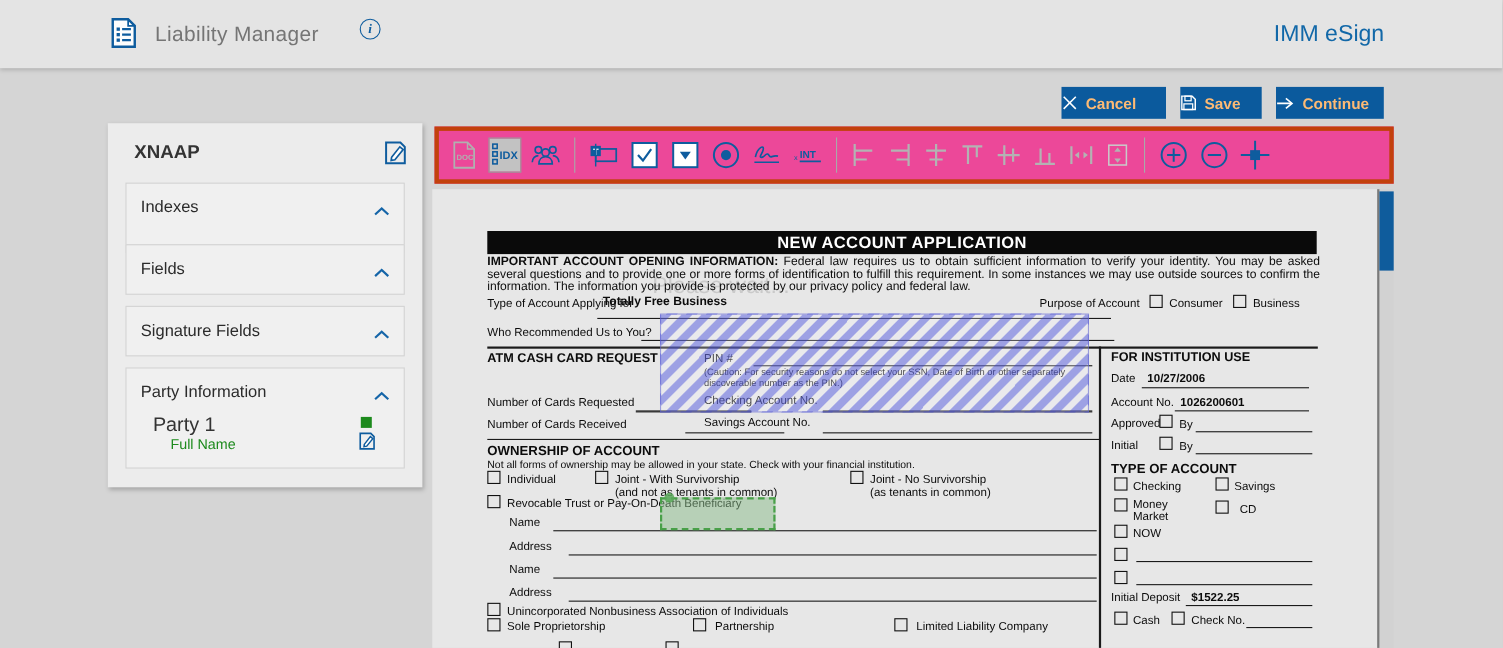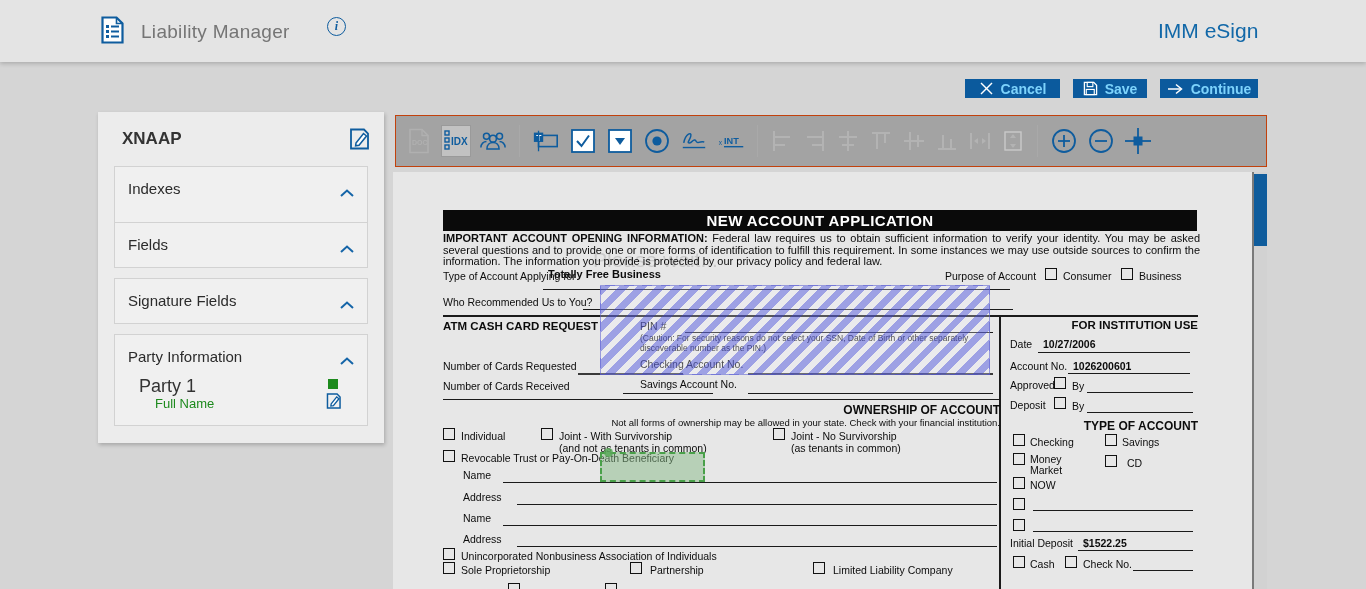--- a/index.html
+++ b/index.html
@@ -7,53 +7,53 @@
   body{font-family:"Liberation Sans",sans-serif;background:#d5d5d5;position:relative;color:#222}
   .abs{position:absolute}
 
   
   .hdr{position:absolute;left:0;top:0;width:1366px;height:62px;background:#e4e4e4;box-shadow:0 2px 4px rgba(0,0,0,.18)}
   .hdr-title{position:absolute;left:141px;top:21px;font-size:19px;color:#757575;letter-spacing:.3px}
   .brand{position:absolute;left:1158px;top:19px;font-size:21px;color:#1268a8}
   .info-ic{position:absolute;left:327px;top:17px;width:19px;height:19px;border:1.6px solid #0e5c9e;border-radius:50%;color:#0e5c9e;font-size:12px;font-style:italic;font-family:"Liberation Serif",serif;text-align:center;line-height:16px;font-weight:bold}
 
   
-  .btn{position:absolute;height:19px;background:#0b5a9d;color:#7dd3fc;font-size:14px;font-weight:bold;display:flex;align-items:center;justify-content:center;gap:7px;cursor:pointer}
+  .btn{position:absolute;height:29px;background:#0b5a9d;color:#fdba74;font-size:14px;font-weight:bold;display:flex;align-items:center;gap:7px;cursor:pointer}
   .btn svg{display:block}
 
   
   .side{position:absolute;left:98px;top:112px;width:286px;height:331px;background:#ececec;box-shadow:1px 2px 4px rgba(0,0,0,.22)}
   .side-title{position:absolute;left:24px;top:17px;font-size:17px;font-weight:bold;color:#333}
   .acc{position:absolute;left:16px;width:254px;background:#f0f0f0;border:1px solid #d2d2d2}
   .acc-label{position:absolute;left:13px;top:13px;font-size:15px;color:#2b2b2b}
   .acc-chev{position:absolute;right:12px;top:17px}
   .party-name{position:absolute;left:24px;top:41px;font-size:18px;color:#333}
   .party-field{position:absolute;left:40px;top:61px;font-size:13px;color:#1d8a1d}
   .grn-sq{position:absolute;left:213px;top:44px;width:10px;height:10px;background:#1d8a1d}
 
   
-  .tbar{position:absolute;left:395px;top:115px;width:872px;height:52px;background:#a3a3a3;border:1px solid #c2410c;display:flex;align-items:center;padding:0 9px;gap:9px}
+  .tbar{position:absolute;left:395px;top:115px;width:872px;height:52px;background:#ec4899;border:4px solid #c2410c;display:flex;align-items:center;padding:0 9px;gap:9px}
   .tic{width:28px;height:30px;display:flex;align-items:center;justify-content:center;flex:0 0 auto}
   .tic.sm{width:24px}
   .tsep{width:1px;height:32px;background:#a9a9a9;flex:0 0 auto;margin:0 3px}
   .tic.pressed{background:#c2c2c2;outline:1px solid #9a9a9a}
 
   
   .viewport{position:absolute;left:393px;top:172px;width:874px;height:417px}
   .page{position:absolute;left:0;top:0;width:859px;height:417px;background:#e7e7e7;overflow:hidden}
   .vscroll{position:absolute;right:0;top:0;width:15px;height:417px;background:#d2d2d2;border-left:2px solid #7a7a7a}
   .vthumb{position:absolute;left:0;top:2px;width:13px;height:72px;background:#0f5c9c}
 
   
   .t{position:absolute;font-size:10.5px;color:#0c0c0c;white-space:nowrap;z-index:1}
   .b{font-weight:bold}
   .cb{position:absolute;width:12px;height:12px;border:1.7px solid #111;z-index:1}
   .ln{position:absolute;height:1.3px;background:#1a1a1a;z-index:1}
   .ln2{position:absolute;height:2px;background:#1a1a1a;z-index:1}
-  .ctr{text-align:right;white-space:normal}
+  .ctr{text-align:left;white-space:normal}
   .titlebar{position:absolute;left:50px;top:38px;width:754px;height:21px;background:#0a0a0a;color:#fff;font-weight:bold;font-size:15px;text-align:center;line-height:21px;letter-spacing:.4px;z-index:1}
   .intro{position:absolute;left:50px;top:61px;width:757px;font-size:11px;line-height:11.6px;color:#0c0c0c;text-align:justify;z-index:1}
   .watermark{position:absolute;left:200px;top:76px;font-size:21px;color:#b7b7b7;opacity:.6;z-index:0}
   .hatch{position:absolute;left:207px;top:113px;width:390px;height:90px;z-index:5;
     background:repeating-linear-gradient(135deg,rgba(104,110,226,.58) 0 7px,rgba(242,242,250,.28) 7px 13px);
     border:1px solid rgba(85,90,205,.55)}
   .gsel{position:absolute;left:207px;top:280px;width:105px;height:30px;background:rgba(135,185,135,.5);border:2px dashed #49a049;z-index:5}
   .gsel-handle{position:absolute;left:2px;top:-6px;width:9px;height:9px;border-radius:50%;background:#58a858;opacity:.85}
   .caution{position:absolute;left:247px;top:162px;width:350px;font-size:8.5px;line-height:9.6px;color:#0c0c0c;z-index:1;white-space:normal}
 </style>
@@ -344,21 +344,21 @@
     <span class="t" style="left:50px;top:208px">Number of Cards Received</span>
     <span class="t" style="left:247px;top:206px">Savings Account No.</span>
     <div class="ln" style="left:230px;top:221px;width:90px"></div>
     <div class="ln" style="left:355px;top:221px;width:245px"></div>
     <span class="t" style="left:617px;top:207px">Approved</span>
     <span class="cb" style="left:661px;top:205px"></span>
     <span class="t" style="left:679px;top:208px">By</span>
     <div class="ln" style="left:694px;top:220px;width:106px"></div>
 
     <div class="ln" style="left:50px;top:227px;width:557px"></div>
-    <span class="t" style="left:617px;top:227px">Deposit</span>
+    <span class="t" style="left:617px;top:227px">Initial</span>
     <span class="cb" style="left:661px;top:225px"></span>
     <span class="t" style="left:679px;top:228px">By</span>
     <div class="ln" style="left:694px;top:240px;width:106px"></div>
 
     <div class="t ctr" style="left:50px;top:245px;width:557px;font-size:9.5px">Not all forms of ownership may be allowed in your state. Check with your financial institution.</div>
     <div class="t b ctr" style="left:50px;top:231px;width:557px;font-size:12px">OWNERSHIP OF ACCOUNT</div>
     <div class="t b ctr" style="left:617px;top:247px;width:188px;font-size:12px">TYPE OF ACCOUNT</div>
 
     <span class="cb" style="left:50px;top:256px"></span>
     <span class="t" style="left:68px;top:258px">Individual</span>

